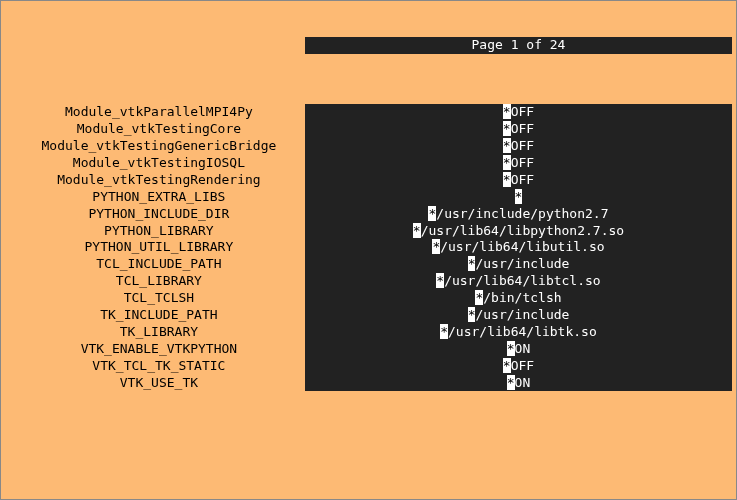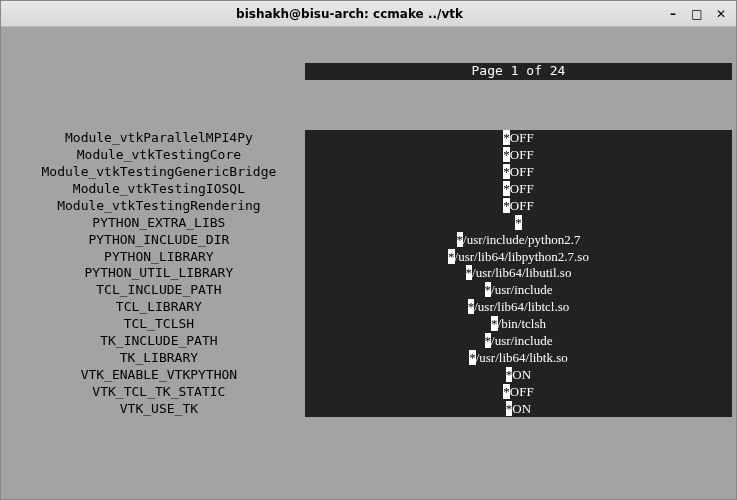--- a/index.html
+++ b/index.html
@@ -56,65 +56,55 @@
   border-bottom: 1px solid #ccc;
   font-family: "DejaVu Sans", sans-serif;
   font-size: 12px;
 }
 .menubar .menu-item {
   padding: 2px 8px;
   cursor: pointer;
 }
 .terminal {
   flex: 1;
-  background: #a3a3a3;
+  background: #fdba74;
   color: #000;
   padding: 2px 4px;
   white-space: pre;
   line-height: 1.3;
   overflow: hidden;
 }
 .term-row { display: flex; text-align: center; }
 .opt-name {
   width: 300px;
   color: #000;
 }
 .opt-val {
   background: #222;
   color: #fff;
   flex: 1;
   padding-left: 0;
-  font-family: Liberation Serif, serif;
 }
 .page-indicator {
   display: flex;
 }
 .page-indicator .left-blank { width: 300px; }
 .page-indicator .right-dark {
   background: #222;
   color: #fff;
   flex: 1;
   text-align: center;
 }
 .star { color: #000; background:#fff; }
 </style>
 </head>
 <body>
 
 <div class="window">
 
-  <div class="titlebar">
-    <span style="width:40px"></span>
-    <span class="title-text">bishakh@bisu-arch: ccmake ../vtk</span>
-    <div class="controls">
-      <span class="ctrl">–</span>
-      <span class="ctrl">□</span>
-      <span class="ctrl">✕</span>
-    </div>
-  </div>
 
 
   <div class="terminal">
     <div class="page-indicator">
       <span class="left-blank"></span>
       <span class="right-dark">Page 1 of 24</span>
     </div>
 
     <div id="options-container"><div class="term-row"><span class="opt-name"> Module_vtkParallelMPI4Py</span><span class="opt-val"><span class="star">*</span><span>OFF</span></span></div><div class="term-row"><span class="opt-name"> Module_vtkTestingCore</span><span class="opt-val"><span class="star">*</span><span>OFF</span></span></div><div class="term-row"><span class="opt-name"> Module_vtkTestingGenericBridge</span><span class="opt-val"><span class="star">*</span><span>OFF</span></span></div><div class="term-row"><span class="opt-name"> Module_vtkTestingIOSQL</span><span class="opt-val"><span class="star">*</span><span>OFF</span></span></div><div class="term-row"><span class="opt-name"> Module_vtkTestingRendering</span><span class="opt-val"><span class="star">*</span><span>OFF</span></span></div><div class="term-row"><span class="opt-name"> PYTHON_EXTRA_LIBS</span><span class="opt-val"><span class="star">*</span><span></span></span></div><div class="term-row"><span class="opt-name"> PYTHON_INCLUDE_DIR</span><span class="opt-val"><span class="star">*</span><span>/usr/include/python2.7</span></span></div><div class="term-row"><span class="opt-name"> PYTHON_LIBRARY</span><span class="opt-val"><span class="star">*</span><span>/usr/lib64/libpython2.7.so</span></span></div><div class="term-row"><span class="opt-name"> PYTHON_UTIL_LIBRARY</span><span class="opt-val"><span class="star">*</span><span>/usr/lib64/libutil.so</span></span></div><div class="term-row"><span class="opt-name"> TCL_INCLUDE_PATH</span><span class="opt-val"><span class="star">*</span><span>/usr/include</span></span></div><div class="term-row"><span class="opt-name"> TCL_LIBRARY</span><span class="opt-val"><span class="star">*</span><span>/usr/lib64/libtcl.so</span></span></div><div class="term-row"><span class="opt-name"> TCL_TCLSH</span><span class="opt-val"><span class="star">*</span><span>/bin/tclsh</span></span></div><div class="term-row"><span class="opt-name"> TK_INCLUDE_PATH</span><span class="opt-val"><span class="star">*</span><span>/usr/include</span></span></div><div class="term-row"><span class="opt-name"> TK_LIBRARY</span><span class="opt-val"><span class="star">*</span><span>/usr/lib64/libtk.so</span></span></div><div class="term-row"><span class="opt-name"> VTK_ENABLE_VTKPYTHON</span><span class="opt-val"><span class="star">*</span><span>ON</span></span></div><div class="term-row"><span class="opt-name"> VTK_TCL_TK_STATIC</span><span class="opt-val"><span class="star">*</span><span>OFF</span></span></div><div class="term-row"><span class="opt-name"> VTK_USE_TK</span><span class="opt-val"><span class="star">*</span><span>ON</span></span></div></div>
 

